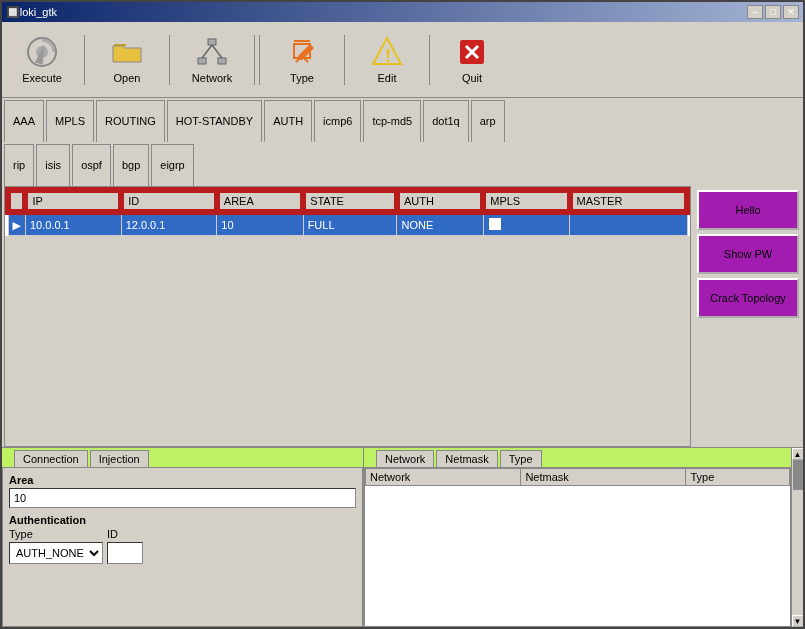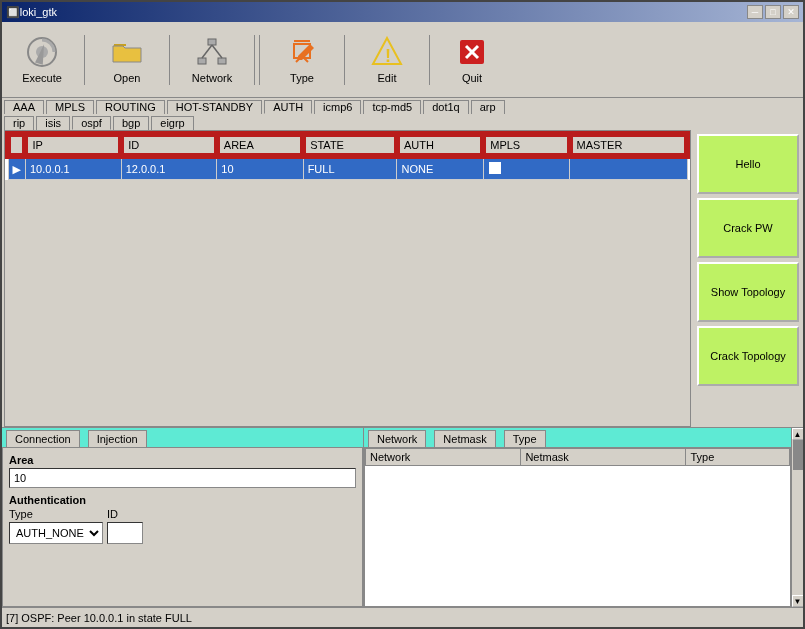--- a/index.html
+++ b/index.html
@@ -66,21 +66,21 @@
     }
     .toolbar-label { font-size: 11px; }
     
     .tabs-row {
       display: flex;
       background: #d4d0c8;
       padding: 2px 2px 0 2px;
       gap: 2px;
     }
     .tab {
-      padding: 0 8px;
+      padding: 14px 8px;
       border: 1px solid #888;
       border-bottom: none;
       background: #d4d0c8;
       cursor: pointer;
       font-size: 11px;
       min-width: 28px;
       text-align: center;
     }
     .tab.active {
       background: #d4d0c8;
@@ -113,23 +113,23 @@
     }
     
     .right-panel {
       width: 110px;
       display: flex;
       flex-direction: column;
       gap: 4px;
       padding: 4px;
     }
     .right-btn {
-      background: #bef264;
+      background: #a21caf;
       border: 2px outset #fff;
-      padding: 22px 4px;
+      padding: 12px 4px;
       font-size: 11px;
       cursor: pointer;
       text-align: center;
       width: 100%;
     }
     
     .bottom-section {
       display: flex;
       height: 180px;
       border-top: 1px solid #888;
@@ -141,23 +141,23 @@
       flex-direction: column;
     }
     .bottom-right {
       flex: 1;
       display: flex;
       flex-direction: column;
     }
     
     .bottom-tabs {
       display: flex;
-      background: #5eead4;
-      padding: 2px 2px 0 4px;
-      gap: 8px;
+      background: #bef264;
+      padding: 2px 2px 0 12px;
+      gap: 2px;
     }
     .bottom-tab {
       padding: 2px 8px;
       border: 1px solid #888;
       border-bottom: none;
       background: #d4d0c8;
       cursor: pointer;
       font-size: 11px;
     }
     .bottom-tab.active {
@@ -433,22 +433,21 @@
                 <td><span class="checkbox-cell" style="background:white;border-color:#316ac5;"></span></td>
                 <td></td>
               </tr>
             </tbody>
           </table>
         </div>
       </div>
 
       <div class="right-panel">
         <div class="right-btn">Hello</div>
-        <div class="right-btn">Crack PW</div>
-        <div class="right-btn">Show Topology</div>
+        <div class="right-btn">Show PW</div>
         <div class="right-btn">Crack Topology</div>
       </div>
     </div>
 
     <div class="bottom-section">
 
       <div class="bottom-left">
         <div class="bottom-tabs">
           <div class="bottom-tab">Connection</div>
           <div class="bottom-tab active">Injection</div>
@@ -504,17 +503,14 @@
         <div class="right-scrollbar">
           <div class="scrollbar-btn">▲</div>
           <div style="flex:1;background:#d4d0c8;">
             <div style="width:10px;height:30px;background:#888;margin:0 1px;"></div>
           </div>
           <div class="scrollbar-btn">▼</div>
         </div>
       </div>
     </div>
 
-    <div class="statusbar">
-      <span>[7] OSPF: Peer 10.0.0.1 in state FULL</span>
-    </div>
   </div>
 </div>
 
 </body></html>

